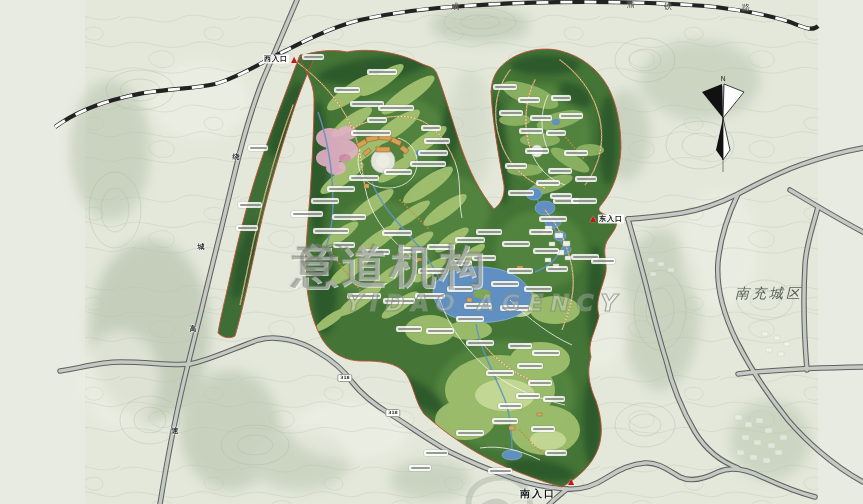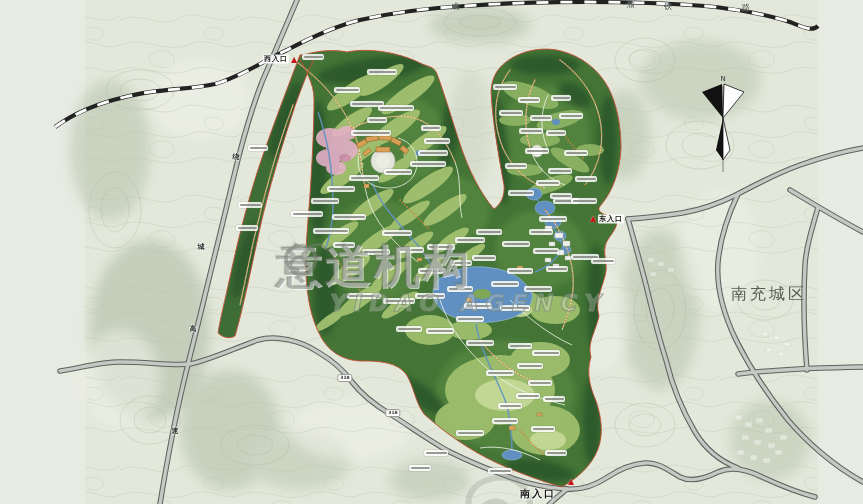--- a/index.html
+++ b/index.html
@@ -16,23 +16,23 @@
         text-shadow:0 0 2px rgba(255,255,255,.9);white-space:nowrap;}
   .shield{position:absolute;transform:translate(-50%,-50%);background:#fdfdfb;border:.5px solid #9aa094;
         border-radius:2px;font-size:4.5px;line-height:6px;height:6px;padding:0 2px;color:#333;font-weight:bold;}
   .ent-txt{position:absolute;transform:translate(-50%,-50%);background:rgba(255,255,255,.92);
         font-size:7px;font-weight:bold;color:#151515;line-height:9px;padding:0 1px;border-radius:1px;
         letter-spacing:1px;white-space:nowrap;}
   .ent-txt.south{background:none;font-size:10px;letter-spacing:2px;
         text-shadow:0 0 2px #fff,0 0 3px #fff,0 1px 2px #fff;}
   .tri{position:absolute;transform:translate(-50%,-50%);color:#c41818;font-size:8px;line-height:8px;
         text-shadow:0 0 1px rgba(255,255,255,.9);}
-  .region-label{position:absolute;transform:translate(-50%,-50%);font-size:16px;letter-spacing:3px;
-        color:#555e53;white-space:nowrap;}
-  .watermark{position:absolute;left:276px;top:236px;pointer-events:none;}
+  .region-label{position:absolute;transform:translate(-50%,-50%);font-size:14px;letter-spacing:3px;
+        color:#555e53;white-space:nowrap;font-style:italic;}
+  .watermark{position:absolute;left:292px;top:236px;pointer-events:none;}
   .wm-row{display:flex;align-items:center;gap:4px;}
   .wm-cn{font-size:46px;font-weight:bold;color:rgba(120,128,117,.5);letter-spacing:3px;white-space:nowrap;
         text-shadow:1px 1px 0 rgba(255,255,255,.65),-1px -1px 1px rgba(90,98,88,.25);}
   .wm-en{font-style:italic;font-weight:bold;font-size:23px;letter-spacing:7px;margin:-8px 0 0 54px;
         color:rgba(255,255,255,.22);-webkit-text-stroke:1.2px rgba(130,138,127,.7);white-space:nowrap;}
   .compass{position:absolute;left:701px;top:76px;width:44px;text-align:center;pointer-events:none;}
   .compass .n{font-size:7px;color:#333;line-height:7px;}
 </style>
 </head>
 <body>

